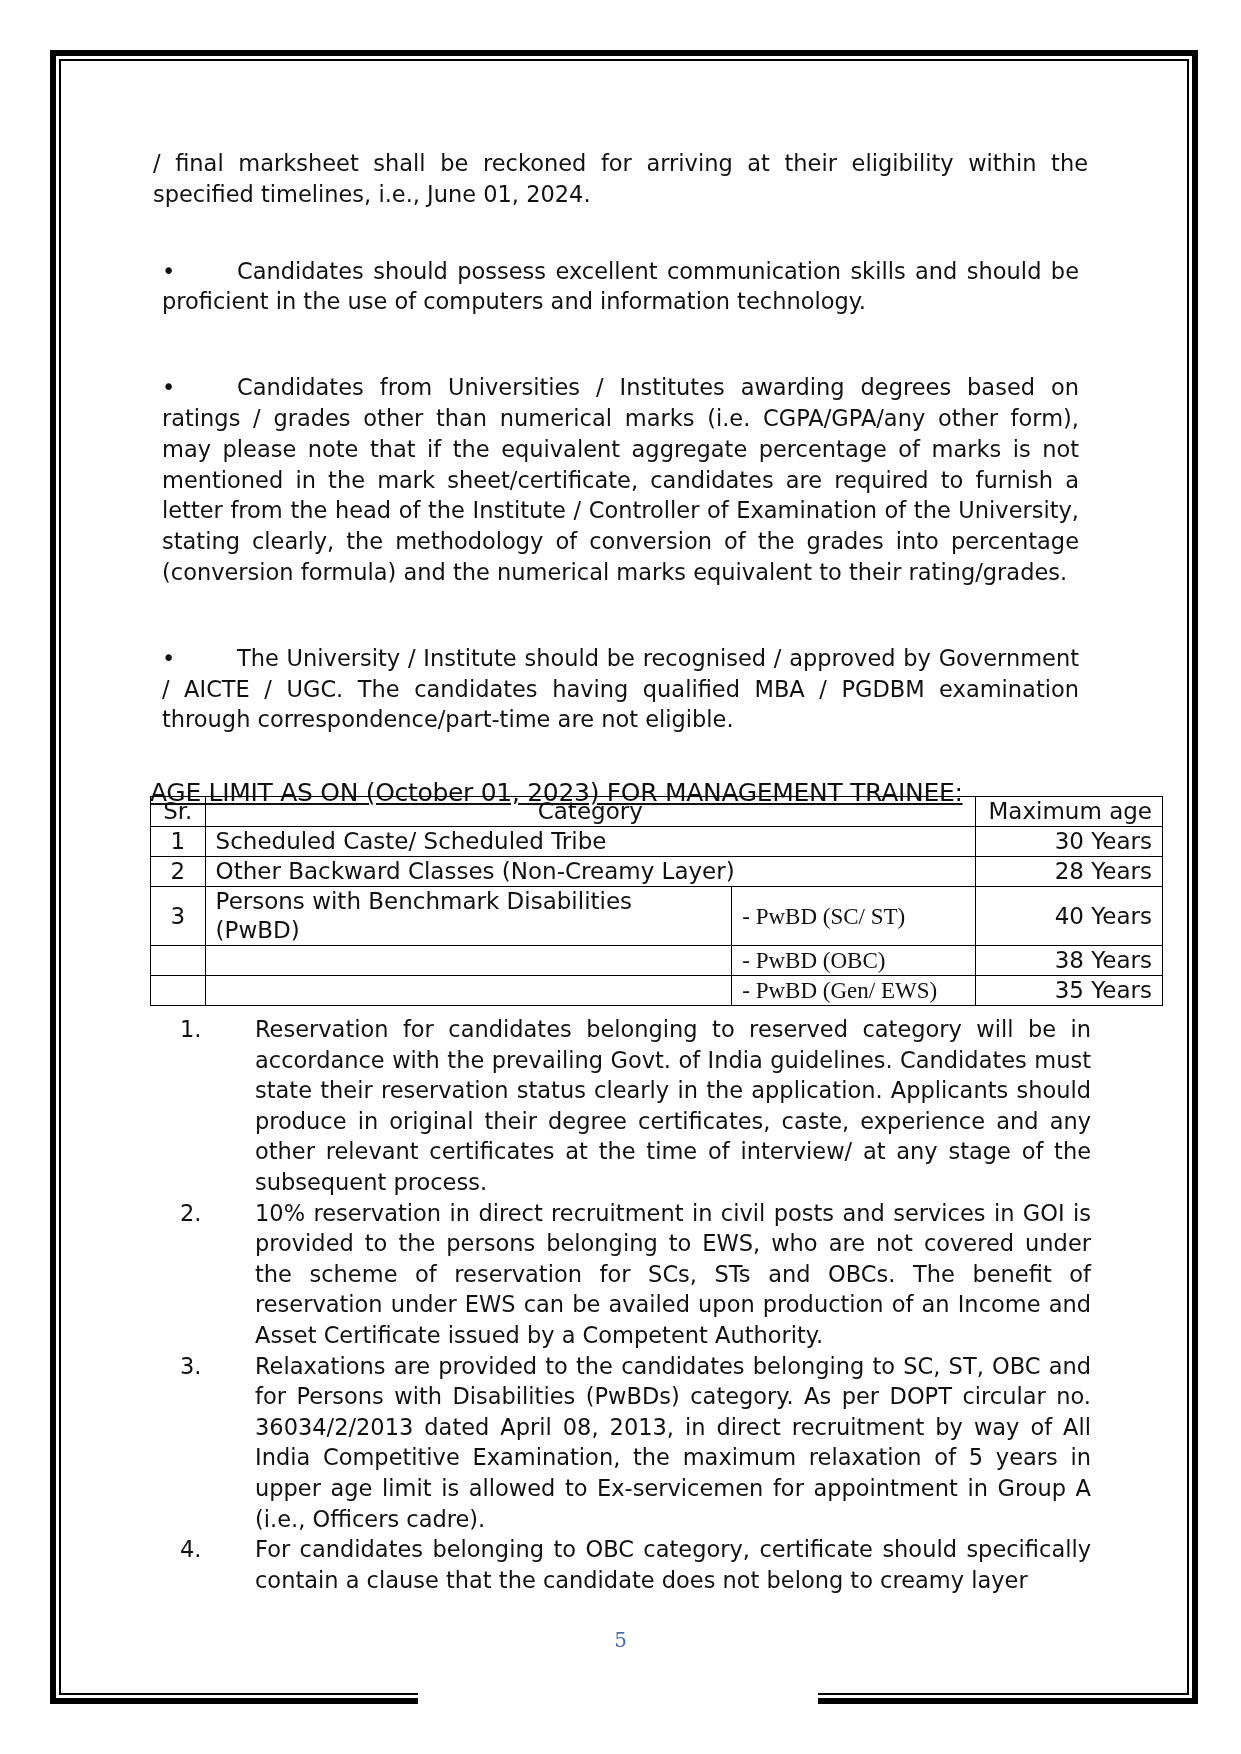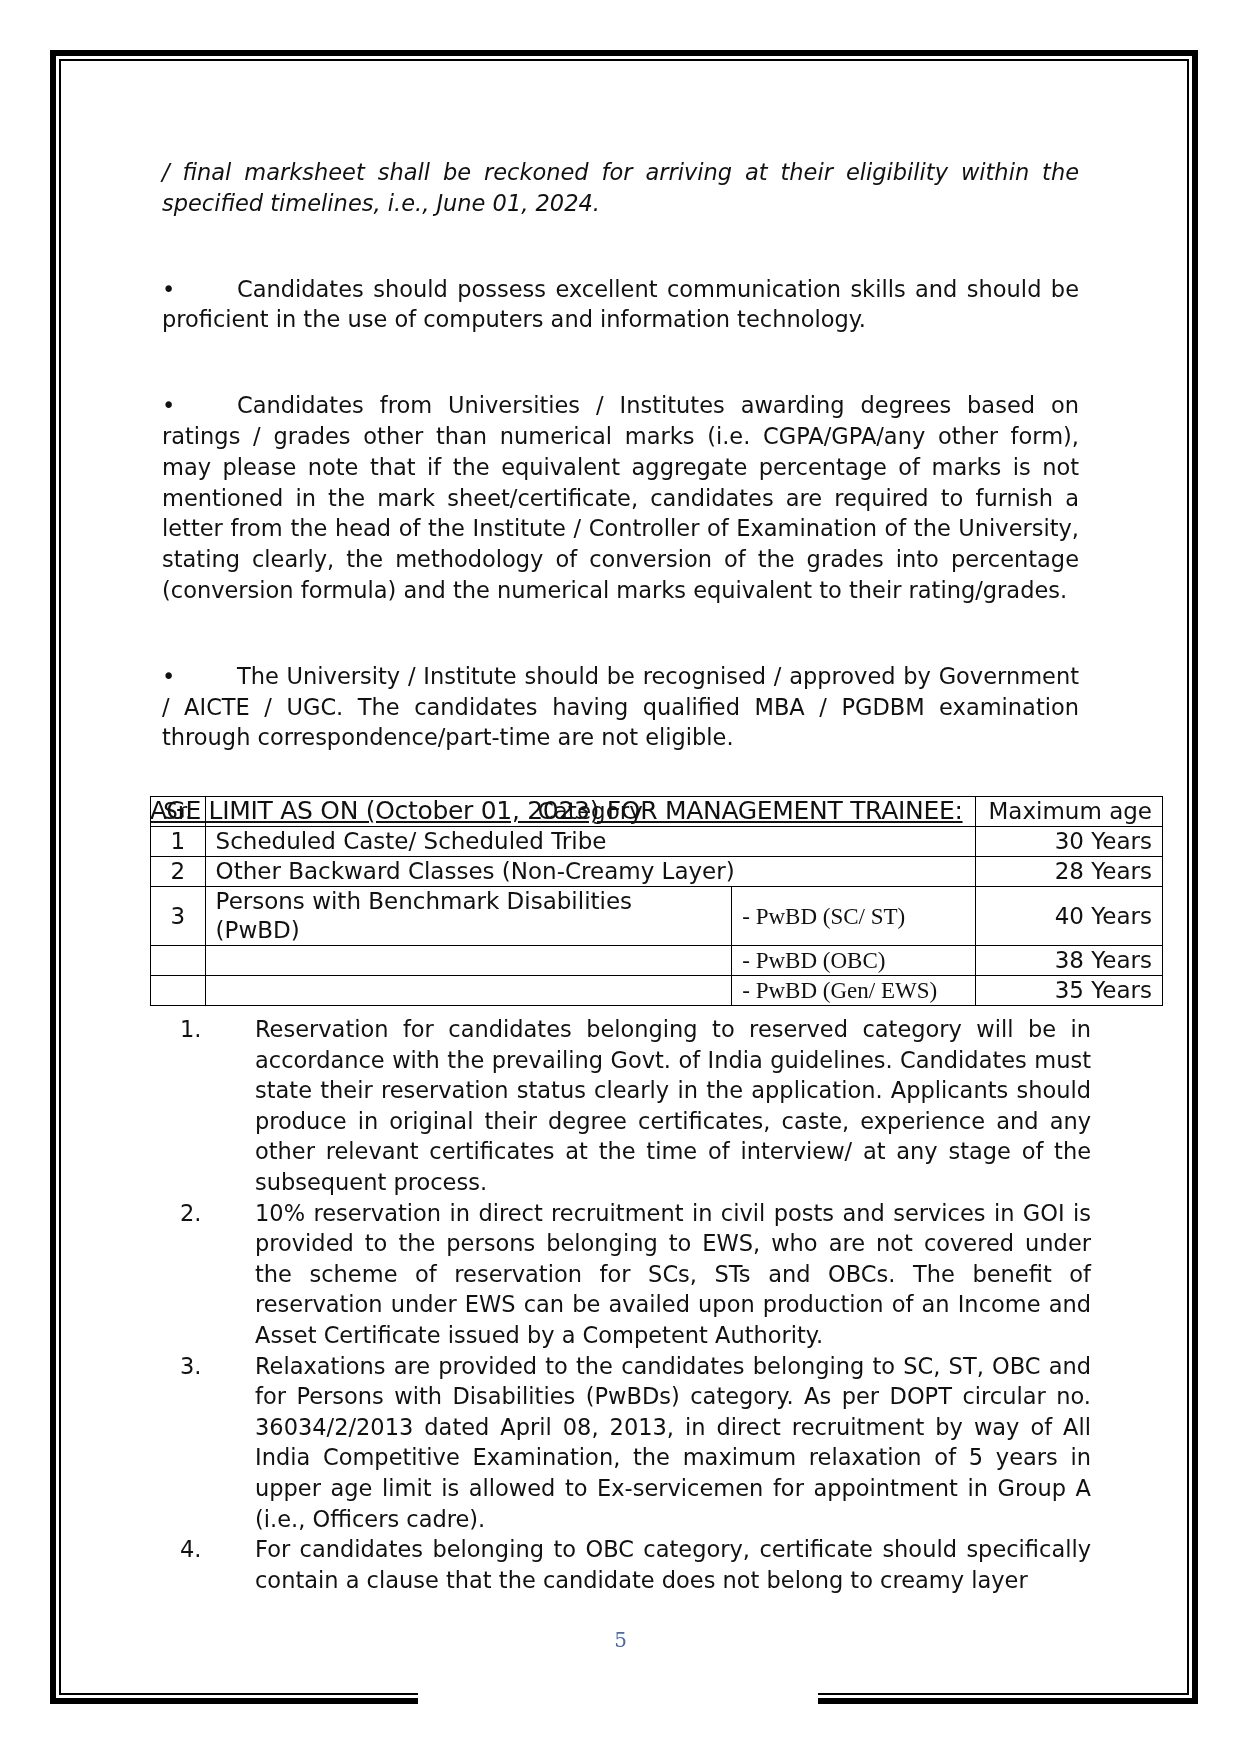--- a/index.html
+++ b/index.html
@@ -6,21 +6,21 @@
   body { width: 1241px; height: 1754px; position: relative; overflow: hidden;
          font-family: "DejaVu Sans", sans-serif; color: #111; }
   .frame-outer { position: absolute; left: 50px; top: 50px; width: 1148px; height: 1654px;
                  border: 6px solid #000; box-sizing: border-box; }
   .frame-inner { position: absolute; left: 59px; top: 59px; width: 1130px; height: 1636px;
                  border: 2px solid #000; box-sizing: border-box; }
   .frame-gap { position: absolute; left: 418px; top: 1690px; width: 400px; height: 20px; background: #fff; }
 
   .content { position: absolute; left: 150px; top: 145px; width: 941px;
              font-size: 22.5px; line-height: 30.8px; }
-  .para { margin: 12px; text-align: justify; font-style: italic; }
+  .para { margin: 3px; text-align: justify; }
   .gap { height: 31px; }
   .bullet-para { margin: 12px; text-align: justify; }
   .bullet { display: inline-block; width: 75px; }
   .heading { margin: 0; text-decoration: underline; font-weight: normal; font-size: 25px; letter-spacing: -0.3px; }
   .underline-bold { text-decoration: underline; font-weight: bold; }
 
   table.age { position: absolute; left: 150px; top: 796px; width: 1013px; border-collapse: collapse;
               font-size: 23px; line-height: 29px; }
   table.age td, table.age th { border: 1.5px solid #000; padding: 0 10px; vertical-align: middle; }
   table.age th { font-weight: normal; }

